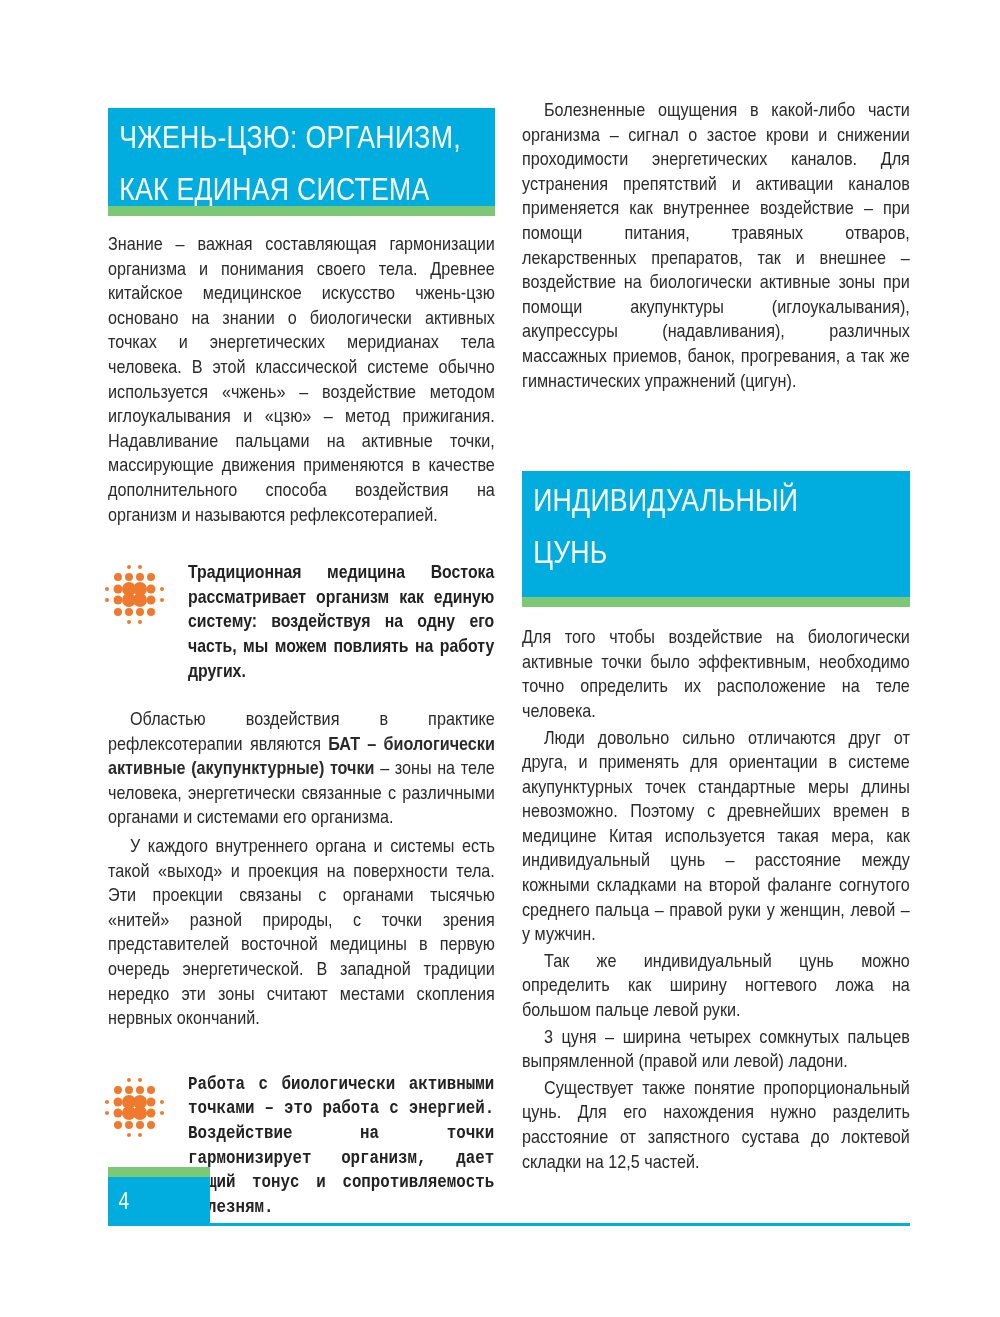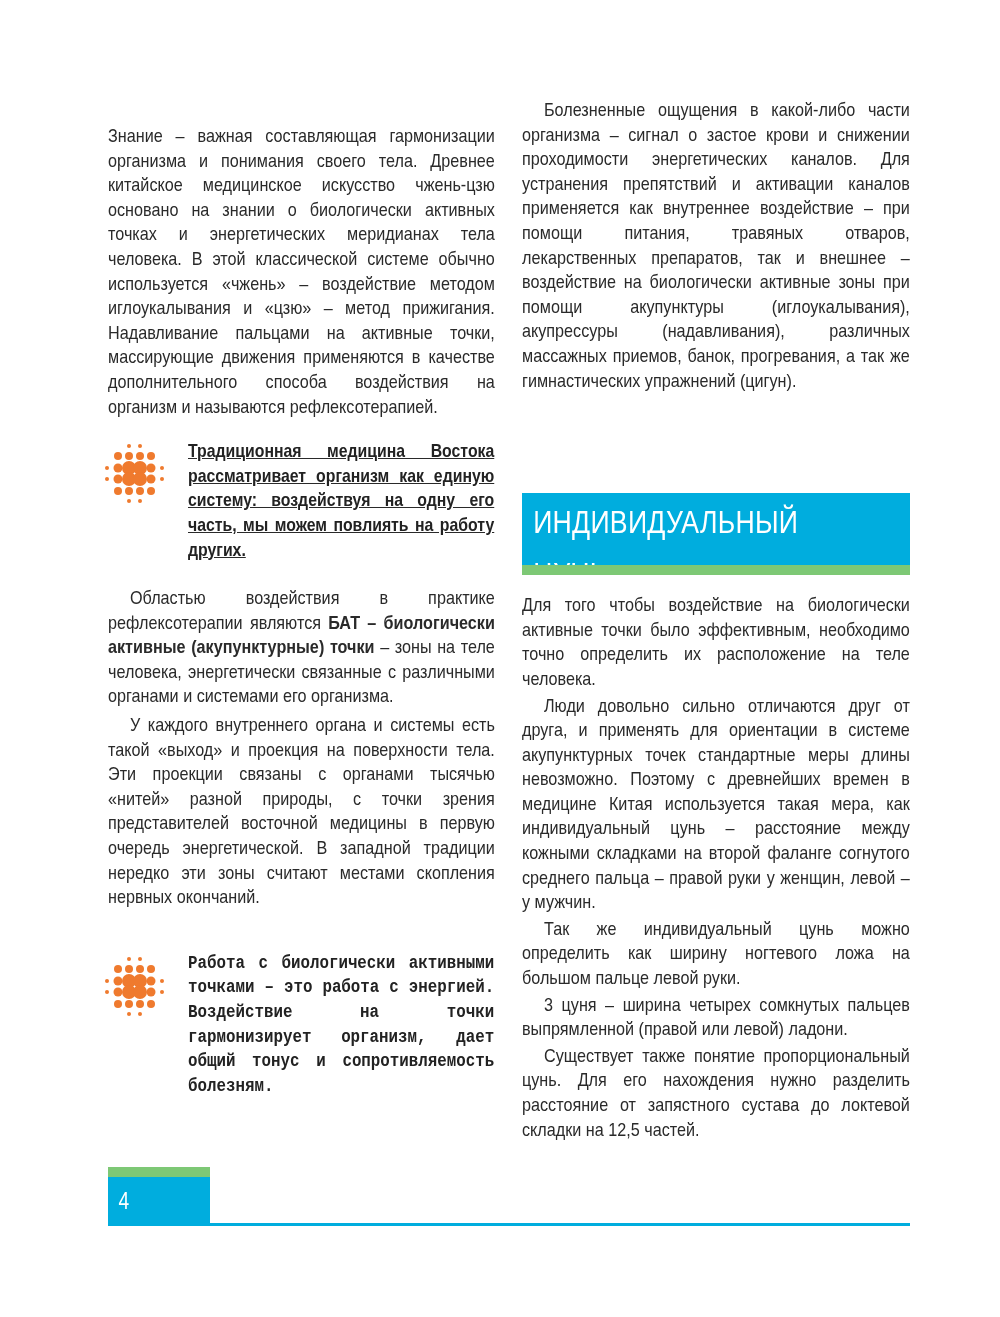--- a/index.html
+++ b/index.html
@@ -27,24 +27,31 @@
 
   .footer-tab { position:absolute; left:108px; top:1167px; width:102px; height:58px; background:#00ADDE; }
   .footer-tab .green { height:10px; background:#7DC875; }
   .footer-tab .num { color:#fff; font-size:24px; padding:10px 0 0 13px; transform:scaleX(0.8); transform-origin:left; }
   .footer-line { position:absolute; left:108px; top:1223px; width:802px; height:3px; background:#00ADDE; }
 </style>
 </head>
 <body>
 
 <div class="col col-left">
+  <div class="heading-box" style="height:108px;">
+    <div class="title" style="padding-top:4px;">
+      <div>ЧЖЕНЬ-ЦЗЮ: ОРГАНИЗМ,</div>
+      <div>КАК ЕДИНАЯ СИСТЕМА</div>
+    </div>
+    <div class="green" style="position:absolute;left:0;right:0;bottom:0;"></div>
+  </div>
 
   <p class="body" style="margin-top:16px;">Знание – важная составляющая гармонизации организма и понимания своего тела. Древнее китайское медицинское искусство чжень-цзю основано на знании о биологически активных точках и энергетических меридианах тела человека. В этой классической системе обычно используется «чжень» – воздействие методом иглоукалывания и «цзю» – метод прижигания. Надавливание пальцами на активные точки, массирующие движения применяются в качестве дополнительного способа воздействия на организм и называются рефлексотерапией.</p>
 
-  <div class="callout" style="margin-top:20px;text-decoration:underline;">
+  <div class="callout" style="margin-top:33px;">
     <svg class="icon" viewBox="0 0 64 64">
       <g fill="#EF7A2E">
         <circle cx="27" cy="5" r="2"></circle>
           <circle cx="38" cy="5" r="2"></circle>
         <circle cx="16" cy="15" r="4"></circle>
           <circle cx="27" cy="15" r="4"></circle>
           <circle cx="38" cy="15" r="4"></circle>
           <circle cx="49" cy="15" r="4"></circle>
         <circle cx="5" cy="27" r="2"></circle>
           <circle cx="16" cy="27" r="4.5"></circle>
@@ -102,21 +109,21 @@
           <circle cx="38" cy="60" r="2"></circle>
       </g>
     </svg>
     <p>Работа с биологически активными точками – это работа с энергией. Воздействие на точки гармонизирует организм, дает общий тонус и сопротивляемость болезням.</p>
   </div>
 </div>
 
 <div class="col col-right">
   <p class="body indent">Болезненные ощущения в какой-либо части организма – сигнал о застое крови и снижении проходимости энергетических каналов. Для устранения препятствий и активации каналов применяется как внутреннее воздействие – при помощи питания, травяных отваров, лекарственных препаратов, так и внешнее – воздействие на биологически активные зоны при помощи акупунктуры (иглоукалывания), акупрессуры (надавливания), различных массажных приемов, банок, прогревания, а так же гимнастических упражнений (цигун).</p>
 
-  <div class="heading-box" style="margin-top:100px;height:82px;">
+  <div class="heading-box" style="margin-top:78px;height:136px;">
     <div class="title" style="padding-top:4px;">
       <div>ИНДИВИДУАЛЬНЫЙ</div>
       <div>ЦУНЬ</div>
     </div>
     <div class="green" style="position:absolute;left:0;right:0;bottom:0;"></div>
   </div>
 
   <p class="body" style="margin-top:18px;">Для того чтобы воздействие на биологически активные точки было эффективным, необходимо точно определить их расположение на теле человека.</p>
   <p class="body indent" style="margin-top:2px;">Люди довольно сильно отличаются друг от друга, и применять для ориентации в системе акупунктурных точек стандартные меры длины невозможно. Поэтому с древнейших времен в медицине Китая используется такая мера, как индивидуальный цунь – расстояние между кожными складками на второй фаланге согнутого среднего пальца – правой руки у женщин, левой – у мужчин.</p>
   <p class="body indent" style="margin-top:2px;">Так же индивидуальный цунь можно определить как ширину ногтевого ложа на большом пальце левой руки.</p>

